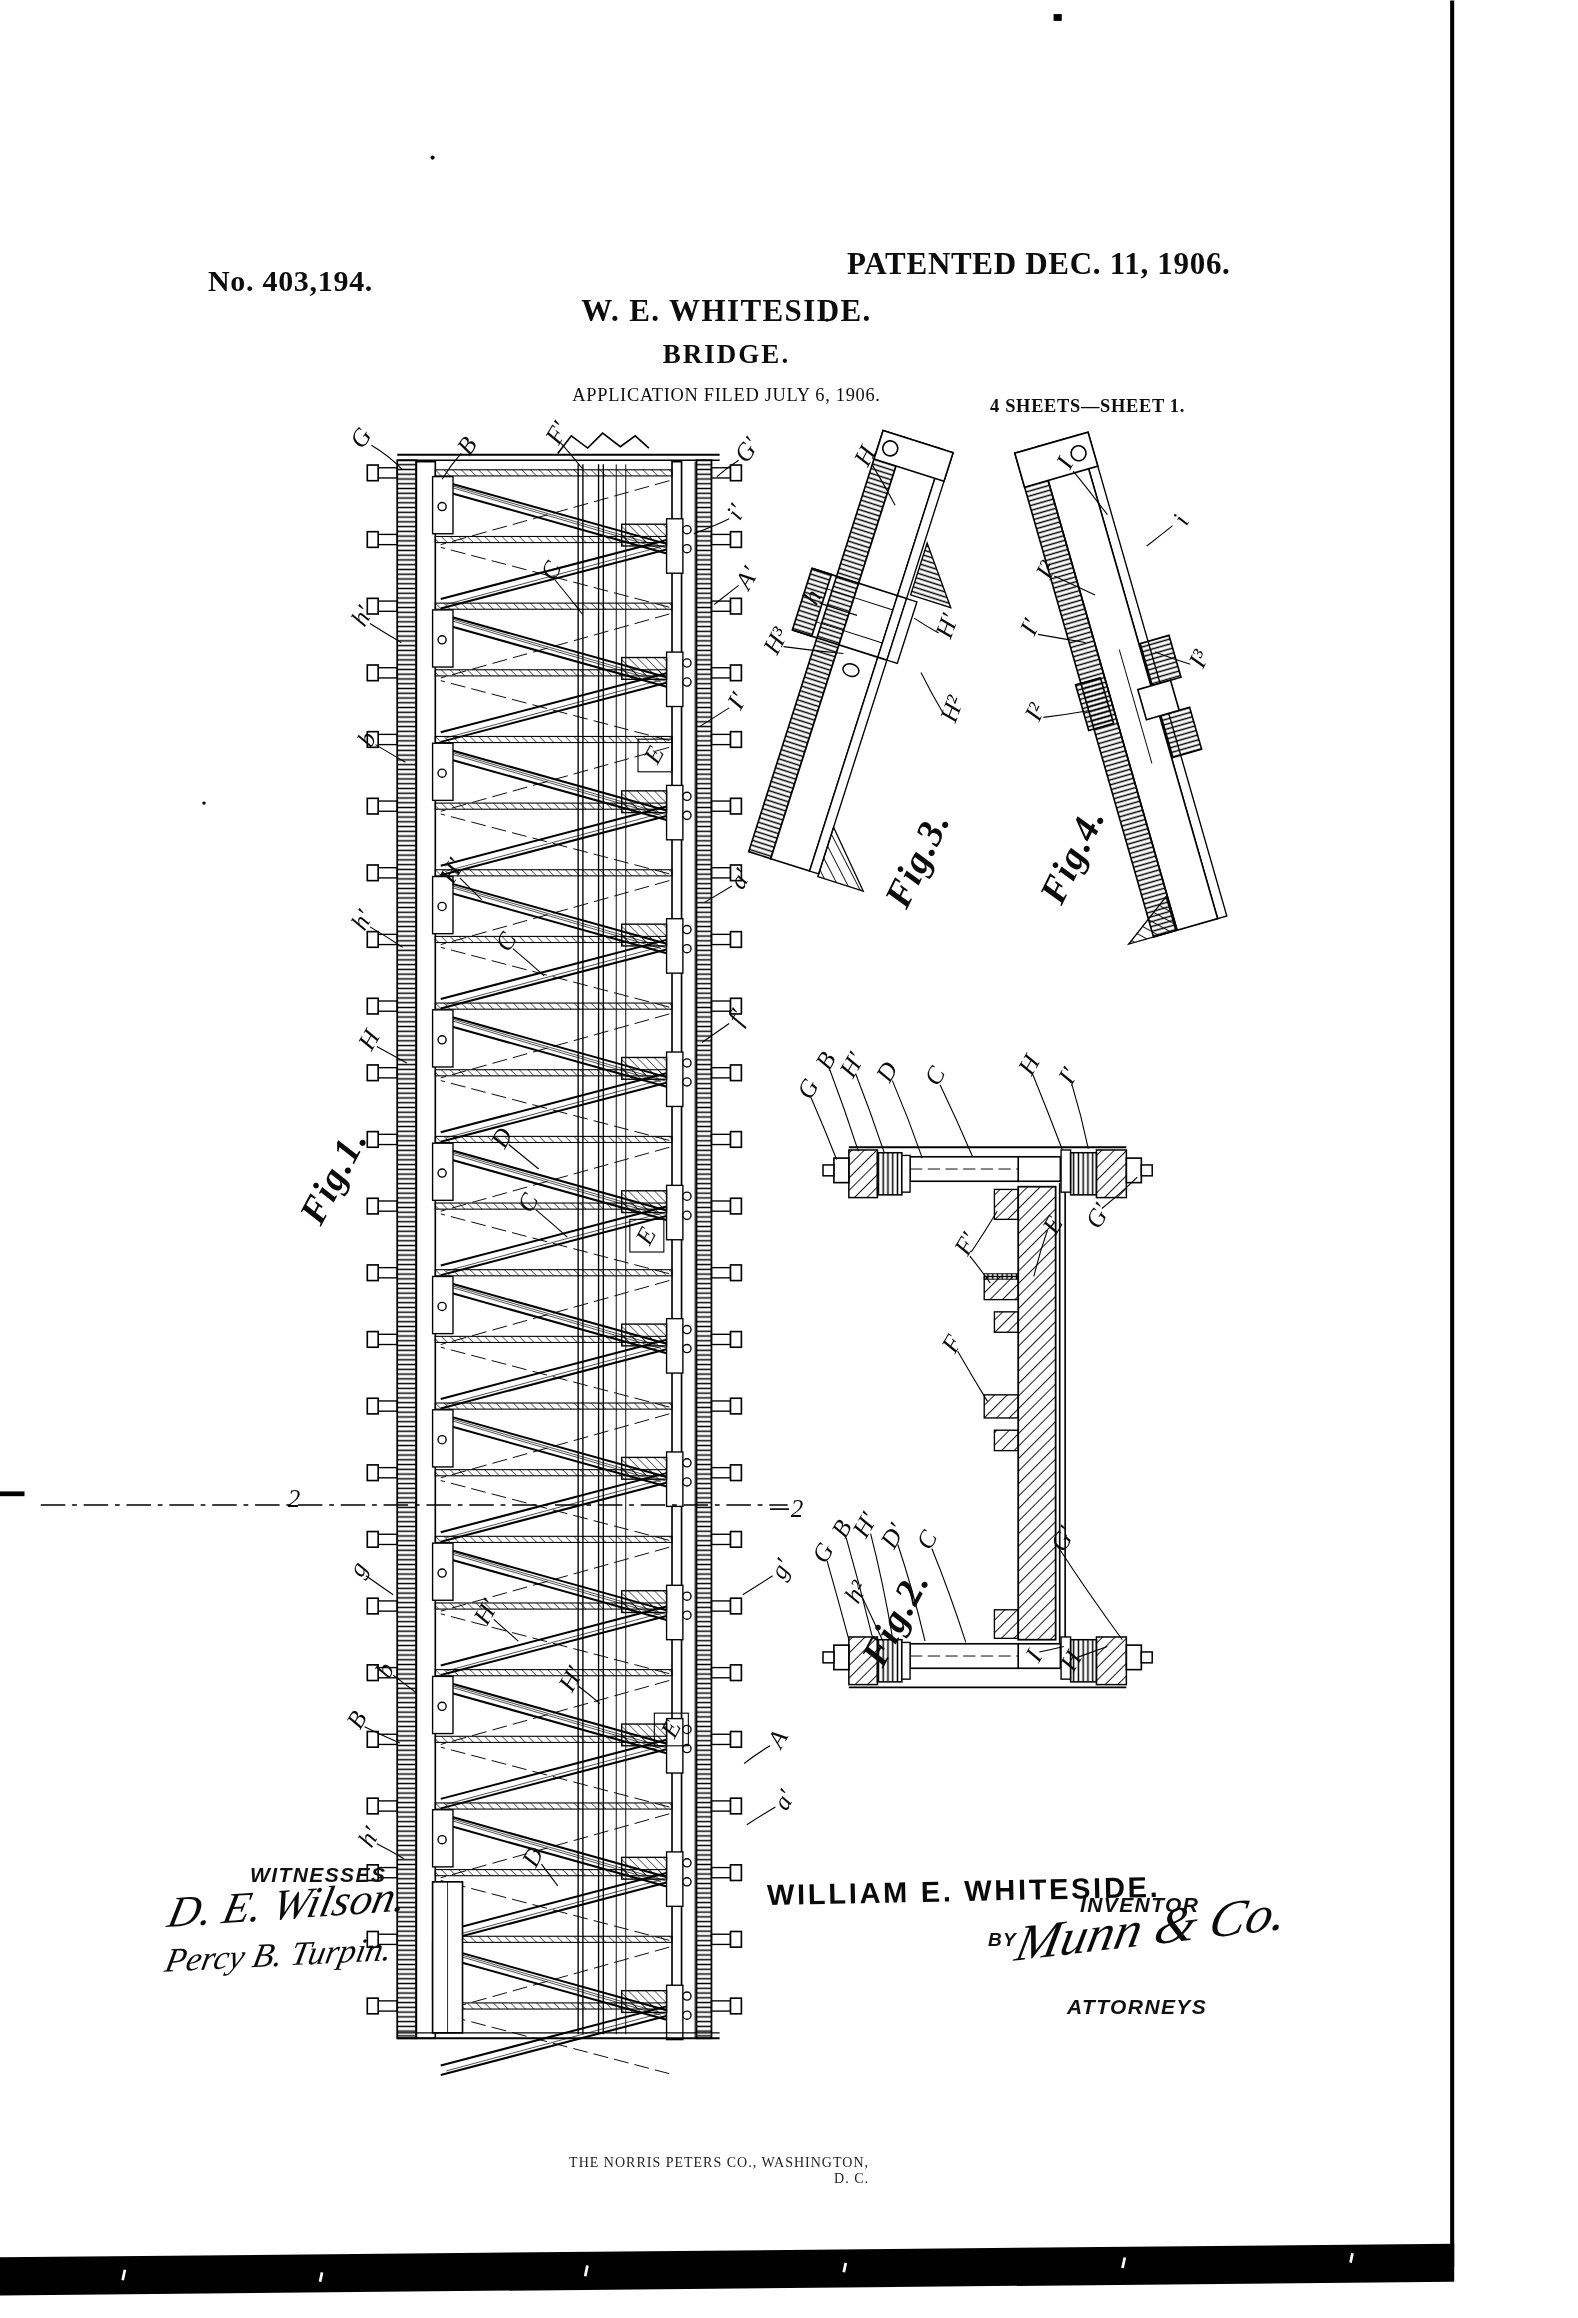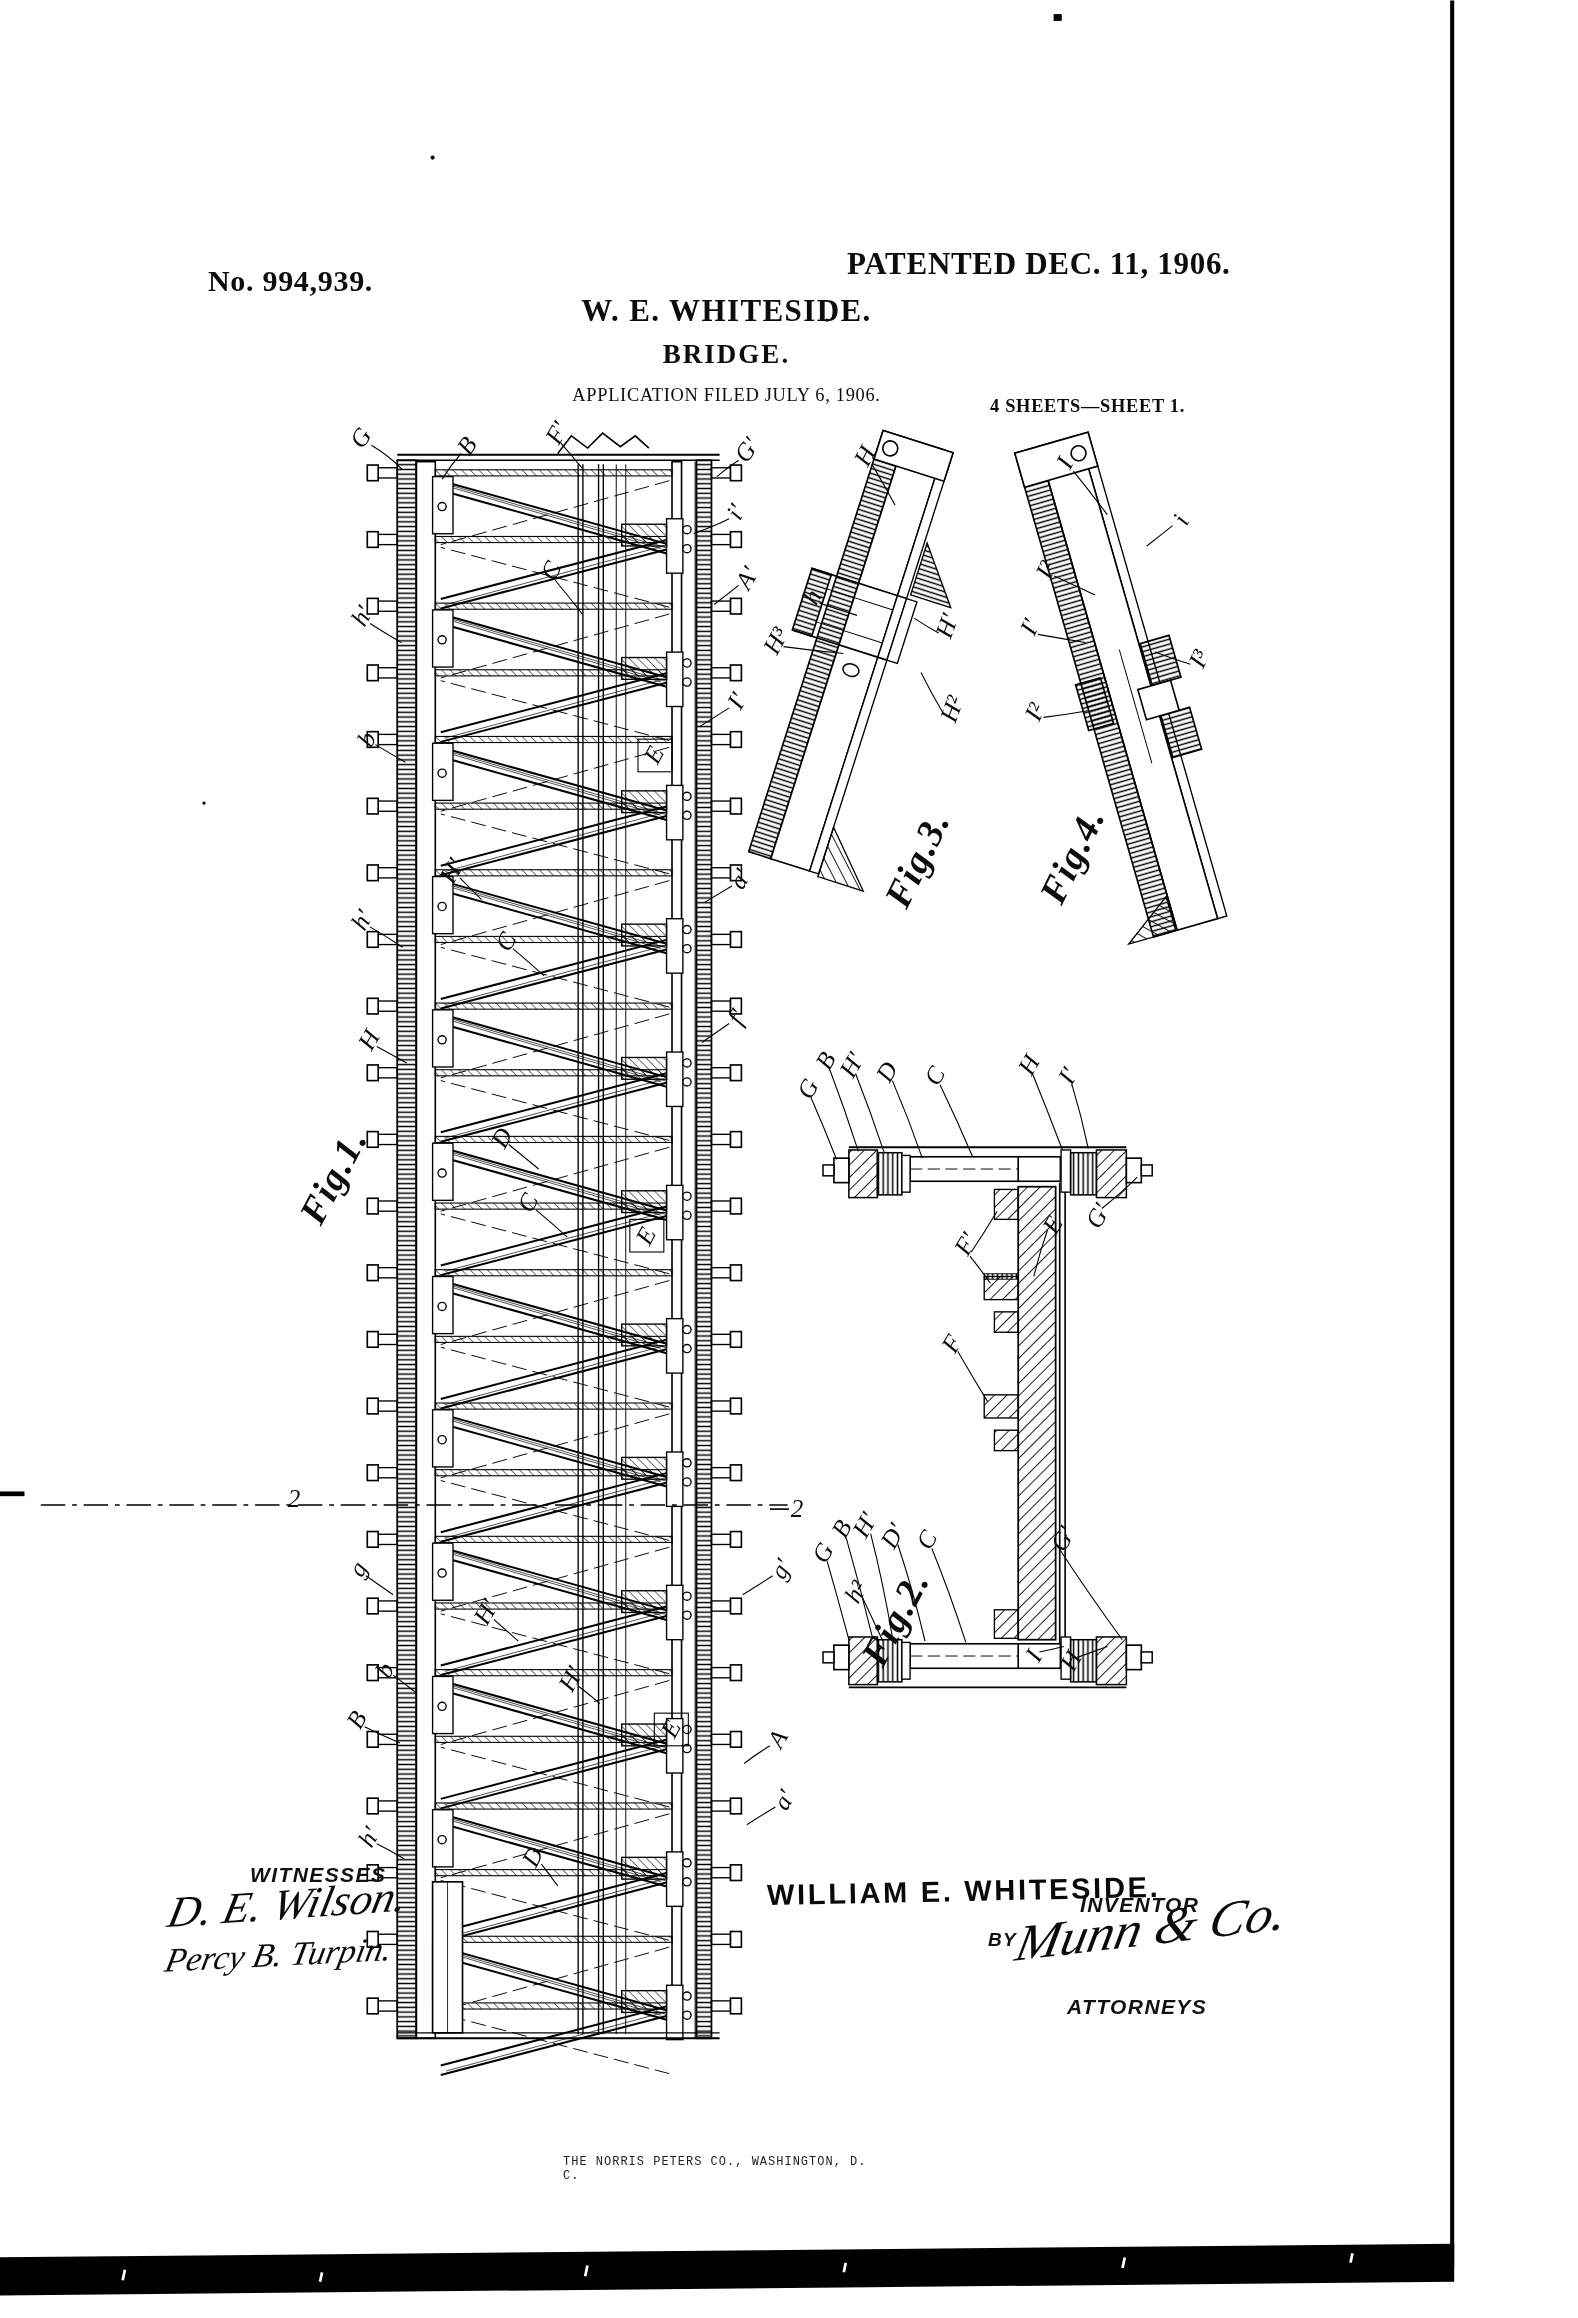--- a/index.html
+++ b/index.html
@@ -19,22 +19,22 @@
   .inv{left:1080px;top:1893px;}
   .att{left:1067px;top:1995px;}
   .by{left:988px;top:1929px;font-size:19px;}
   .script{font-family:"Liberation Serif",serif;font-style:italic;color:#0b0b0b;}
   .sig1{left:171px;top:1879px;font-size:44px;transform:skewX(-16deg) rotate(-4deg);}
   .sig2{left:167px;top:1936px;font-size:34px;transform:skewX(-14deg) rotate(-3deg);}
   .sig3{left:1021px;top:1898px;font-size:52px;transform:skewX(-18deg) rotate(-7deg);}
   .inv-name{left:767px;top:1875px;font-family:"Liberation Sans",sans-serif;font-weight:700;
             font-size:29px;letter-spacing:2.7px;transform:rotate(-1.2deg);color:#0a0a0a;}
   
-  .footer{left:563px;top:2155px;width:306px;text-align:left;font-size:12px;letter-spacing:1px;color:#222;
-          font-family:Liberation Mono, monospace;}
+  .footer{left:563px;top:2155px;width:306px;text-align:right;font-size:14px;letter-spacing:1px;color:#222;
+          font-family:Liberation Serif, serif;}
   
   .plbl{position:absolute;font-family:"Liberation Serif",serif;font-style:italic;font-size:25px;color:#0b0b0b;
         transform:translate(-50%,-50%) rotate(var(--r,0deg));white-space:nowrap;}
   .pcap{position:absolute;font-family:"Liberation Serif",serif;font-style:italic;font-weight:700;
         font-size:38px;letter-spacing:1.4px;color:#0b0b0b;
         transform:translate(-50%,-50%) rotate(var(--r,0deg));white-space:nowrap;}
   svg{position:absolute;left:0;top:0;}
 </style>
 </head>
 <body>
@@ -300,21 +300,21 @@
         <rect x="1650" y="3318" width="4" height="16" transform="rotate(12 1652 3326)"></rect>
         <rect x="1985" y="3312" width="4" height="14" transform="rotate(12 1987 3319)"></rect>
       </g>
       <rect x="1549" y="20" width="12" height="10" fill="#000"></rect>
       <circle cx="636" cy="231" r="3" fill="#000"></circle>
       <circle cx="1216" cy="470" r="2.5" fill="#000"></circle>
       <circle cx="300" cy="1180" r="2.5" fill="#000"></circle>
     </g>
   </svg>
 
-  <div class="abs h-patnum">No. 994,939.</div>
+  <div class="abs h-patnum">No. 403,194.</div>
   <div class="abs h-patented">PATENTED DEC. 11, 1906.</div>
   <div class="abs h-name">W. E. WHITESIDE.</div>
   <div class="abs h-title">BRIDGE.</div>
   <div class="abs h-app">APPLICATION FILED JULY 6, 1906.</div>
   <div class="abs h-sheets">4 SHEETS—SHEET 1.</div>
 
   <div class="abs sig-label wit">WITNESSES</div>
   <div class="abs script sig1">D. E. Wilson.</div>
   <div class="abs script sig2">Percy B. Turpin.</div>
   <div class="abs sig-label inv">INVENTOR</div>

